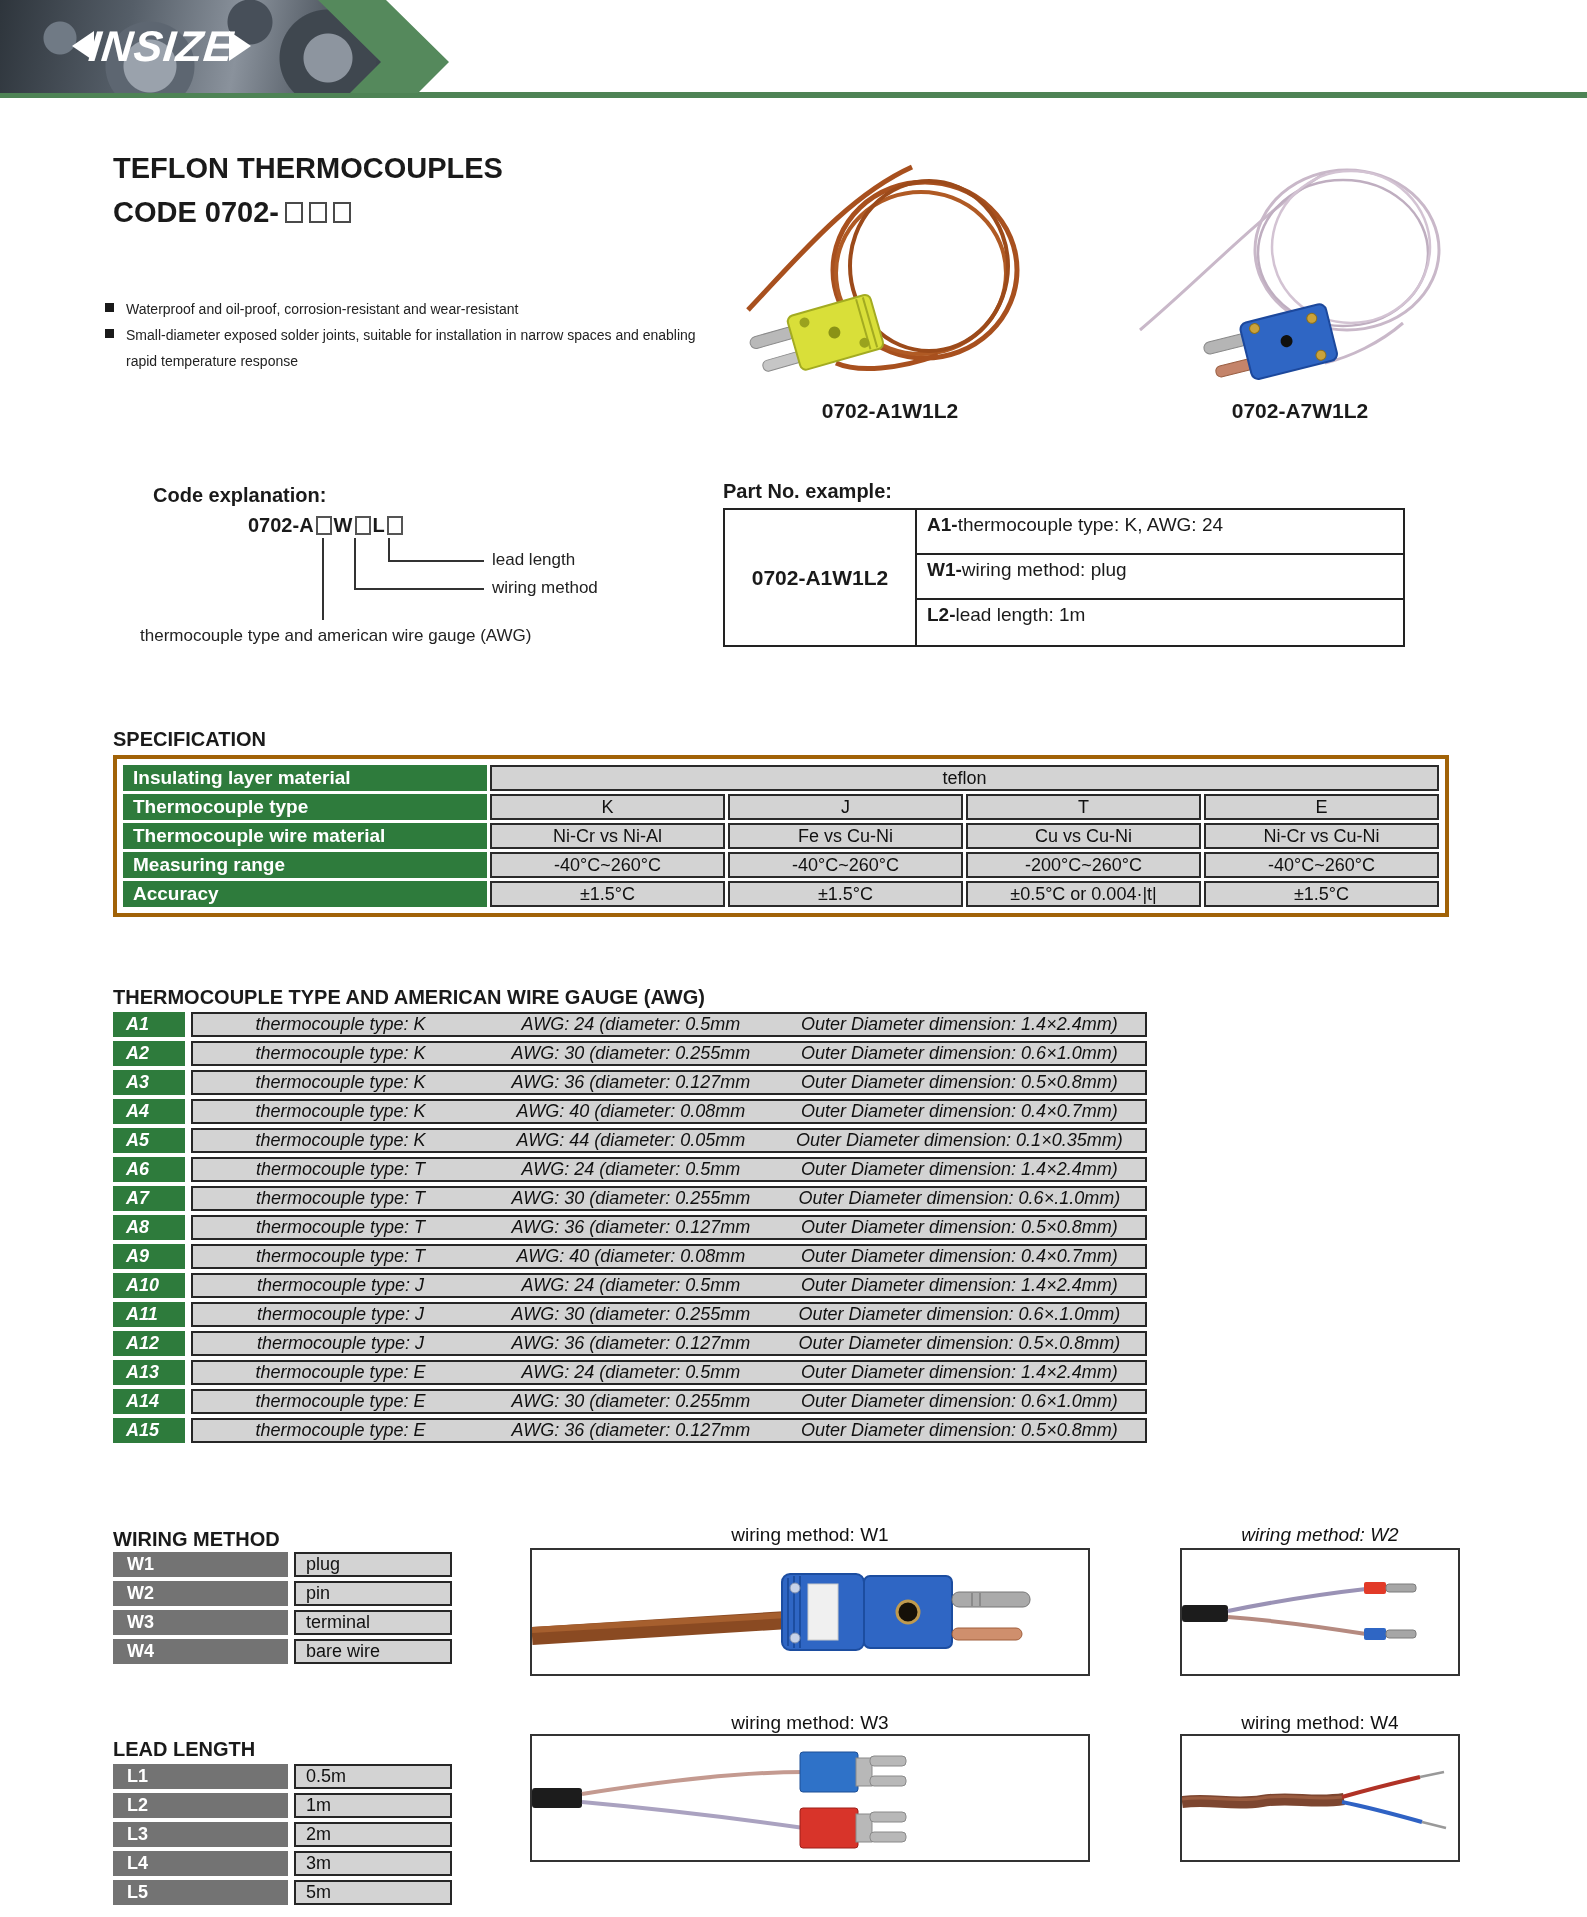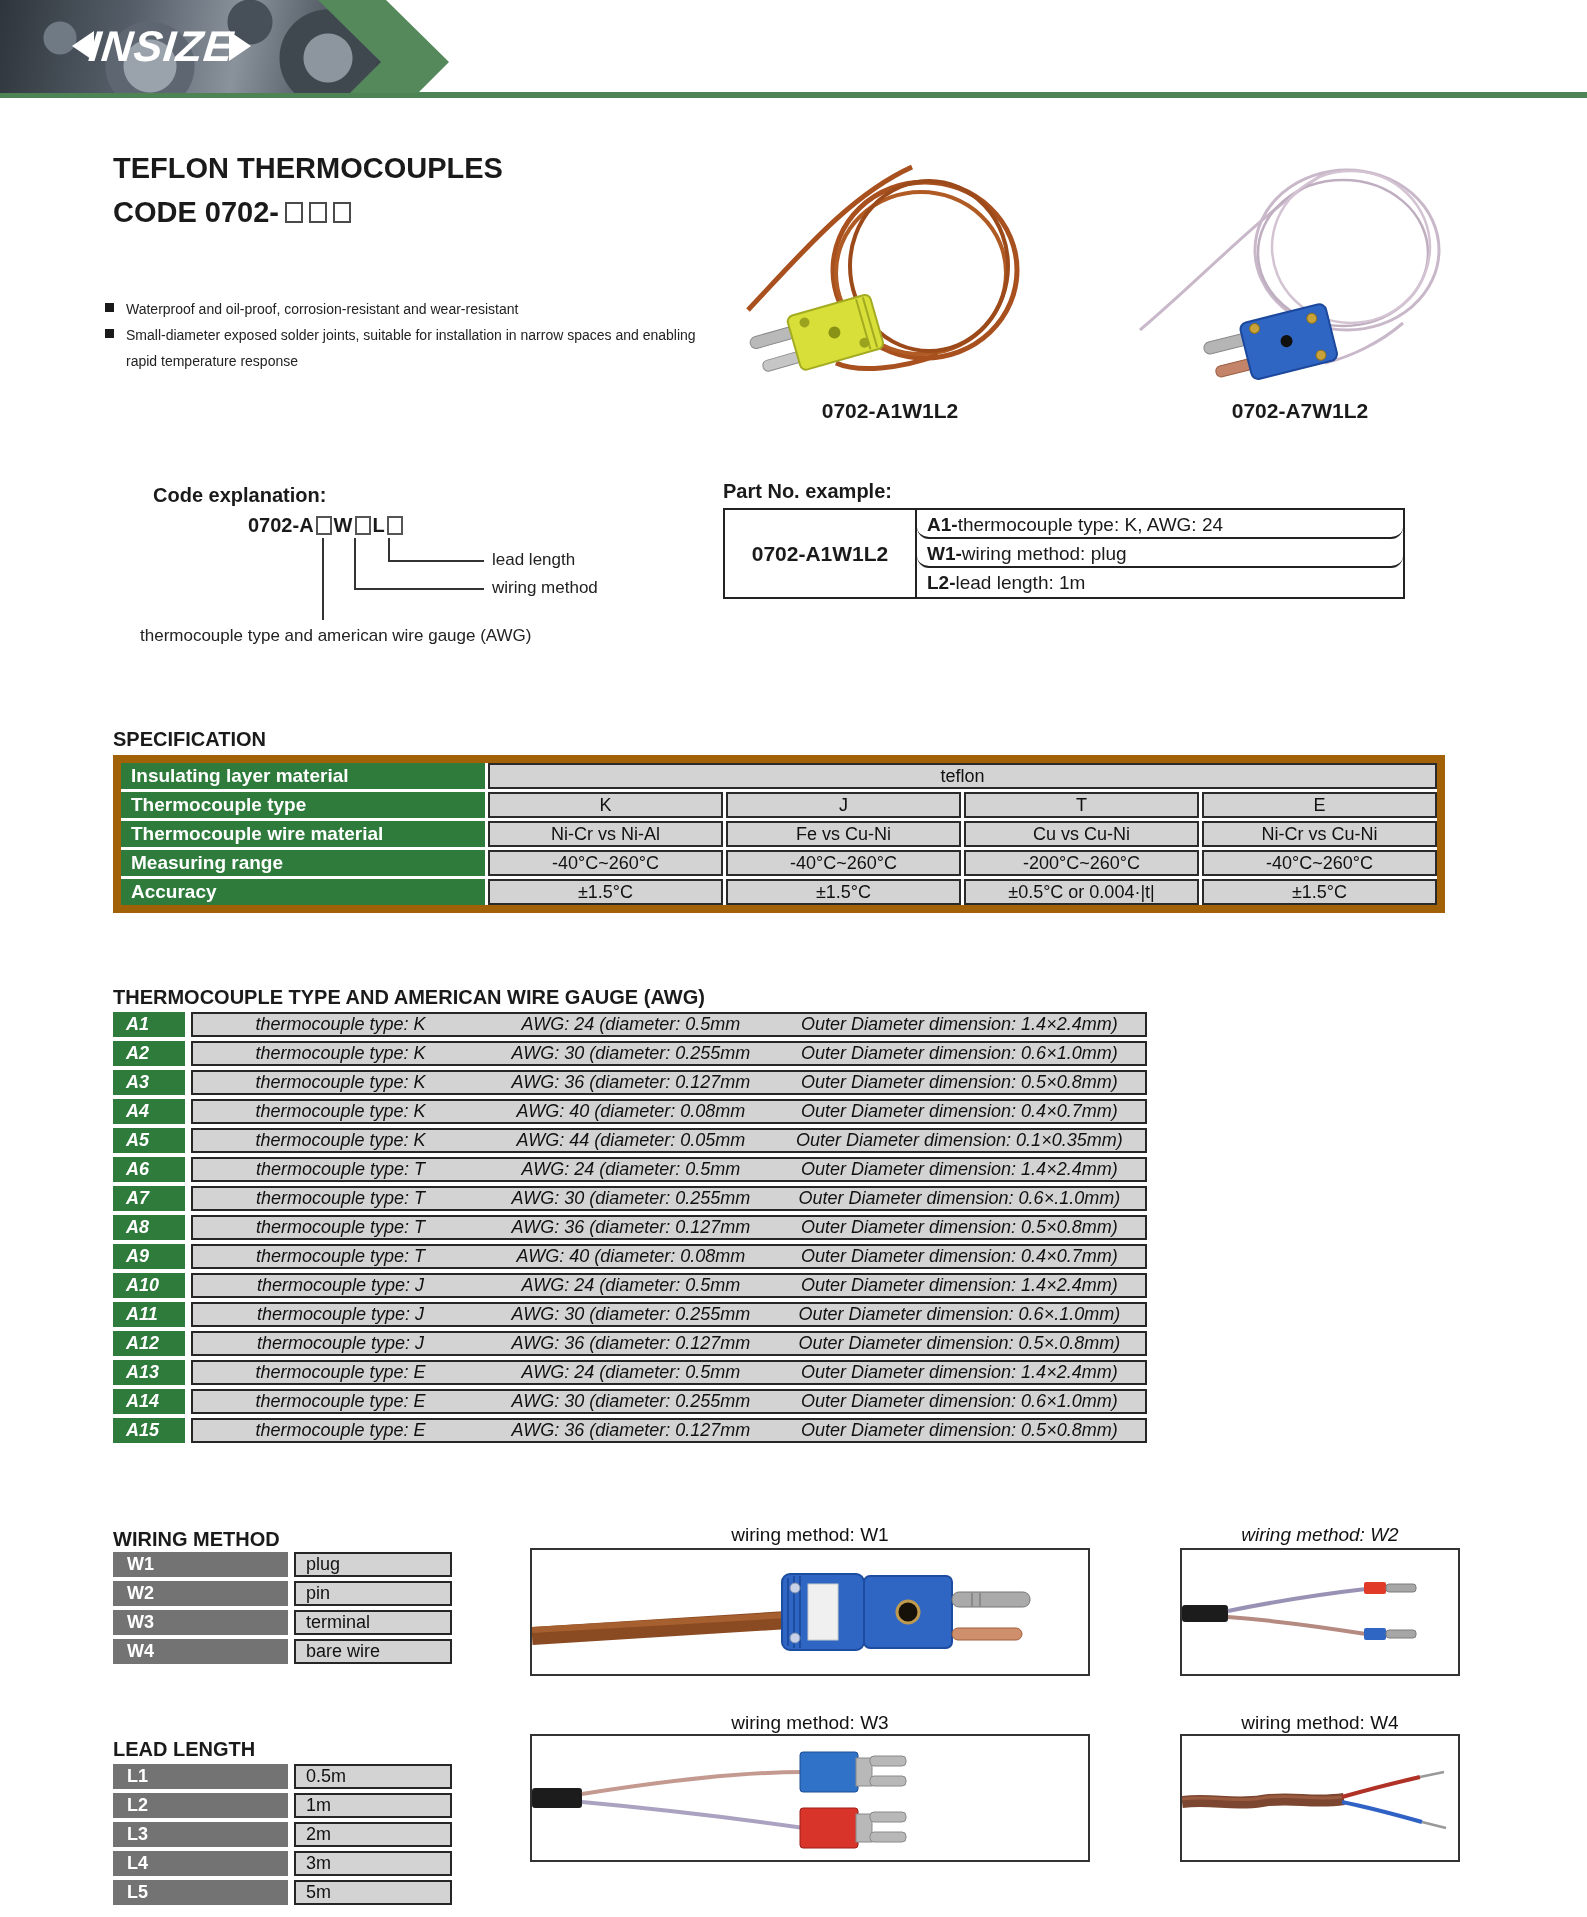--- a/index.html
+++ b/index.html
@@ -44,29 +44,29 @@
   .ce-line-v{position:absolute;border-left:2px solid #333;}
   .ce-line-l{position:absolute;border-left:2px solid #333;border-bottom:2px solid #333;}
   .ce-lab{position:absolute;font-size:17px;color:#222;}
 
   
   .pn-head{position:absolute;left:723px;top:480px;font-size:20px;font-weight:bold;}
   .pn-table{position:absolute;left:723px;top:508px;width:682px;border:2px solid #222;display:flex;background:#fff;box-sizing:border-box;}
   .pn-left{width:190px;border-right:2px solid #222;display:flex;align-items:center;justify-content:center;
     font-size:21px;font-weight:bold;}
   .pn-right{flex:1;}
-  .pn-row{height:29px;line-height:29px;padding-left:10px;font-size:19px;border-bottom:2px solid #222;box-sizing:border-box;border-radius:12px;}
+  .pn-row{height:45px;line-height:29px;padding-left:10px;font-size:19px;border-bottom:2px solid #222;box-sizing:border-box;}
   .pn-row:last-child{border-bottom:none;}
   .pn-row b{font-weight:bold;}
 
   
   .sec-head{position:absolute;font-size:20px;font-weight:bold;}
 
   
-  .spec-table{position:absolute;left:113px;top:755px;border:8px solid #a16207;background:#fff;padding:0;
+  .spec-table{position:absolute;left:113px;top:755px;border:4px solid #a16207;background:#fff;padding:6px;
     display:grid;grid-template-columns:364px 235px 235px 235px 235px;grid-gap:3px;}
   .spec-label{background:#2e7b3c;color:#fff;font-weight:bold;font-size:19px;height:26px;line-height:26px;
     padding-left:10px;}
   .spec-val{background:#d3d3d3;border:2px solid #2a2a2a;height:22px;line-height:22px;text-align:center;
     font-size:18px;color:#111;}
   .spec-span4{grid-column:2 / span 4;}
 
   
   .awg-table{position:absolute;left:113px;top:1012px;width:1034px;}
   .awg-row{display:flex;height:25px;margin-bottom:4px;font-style:italic;}

